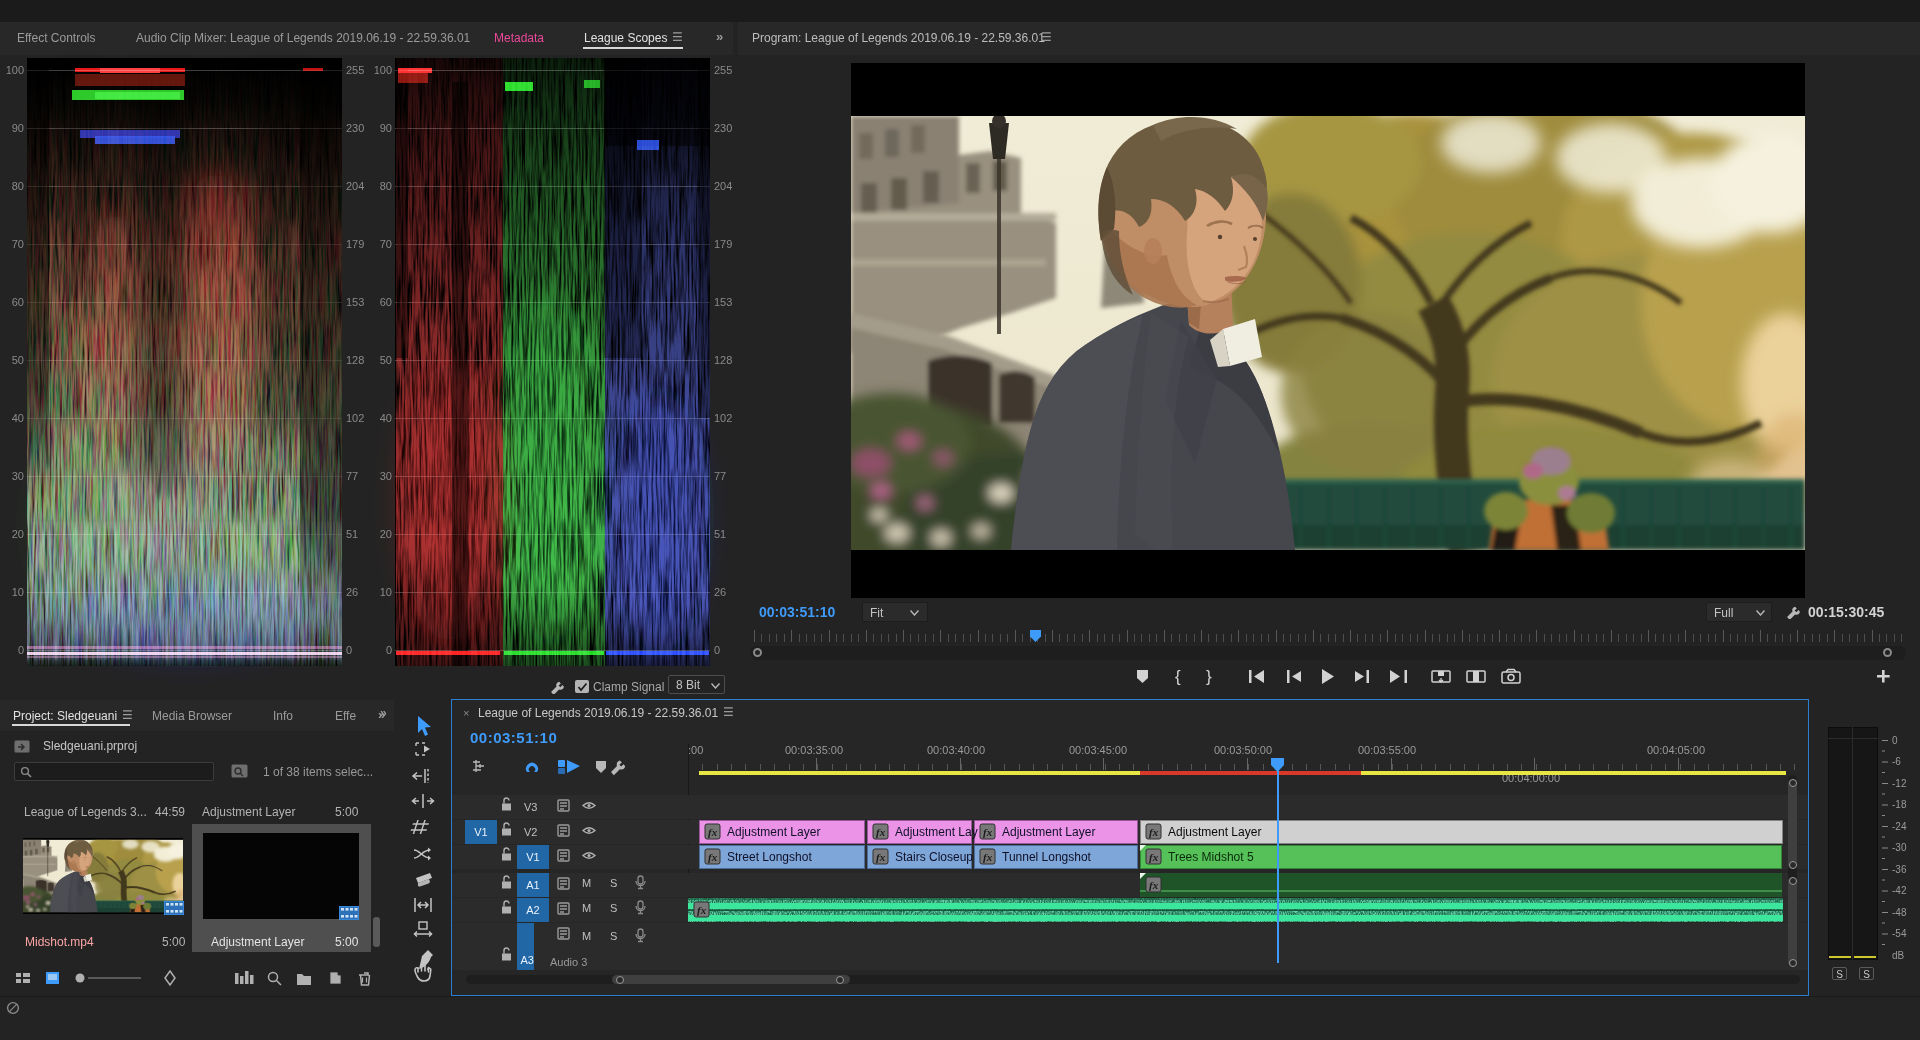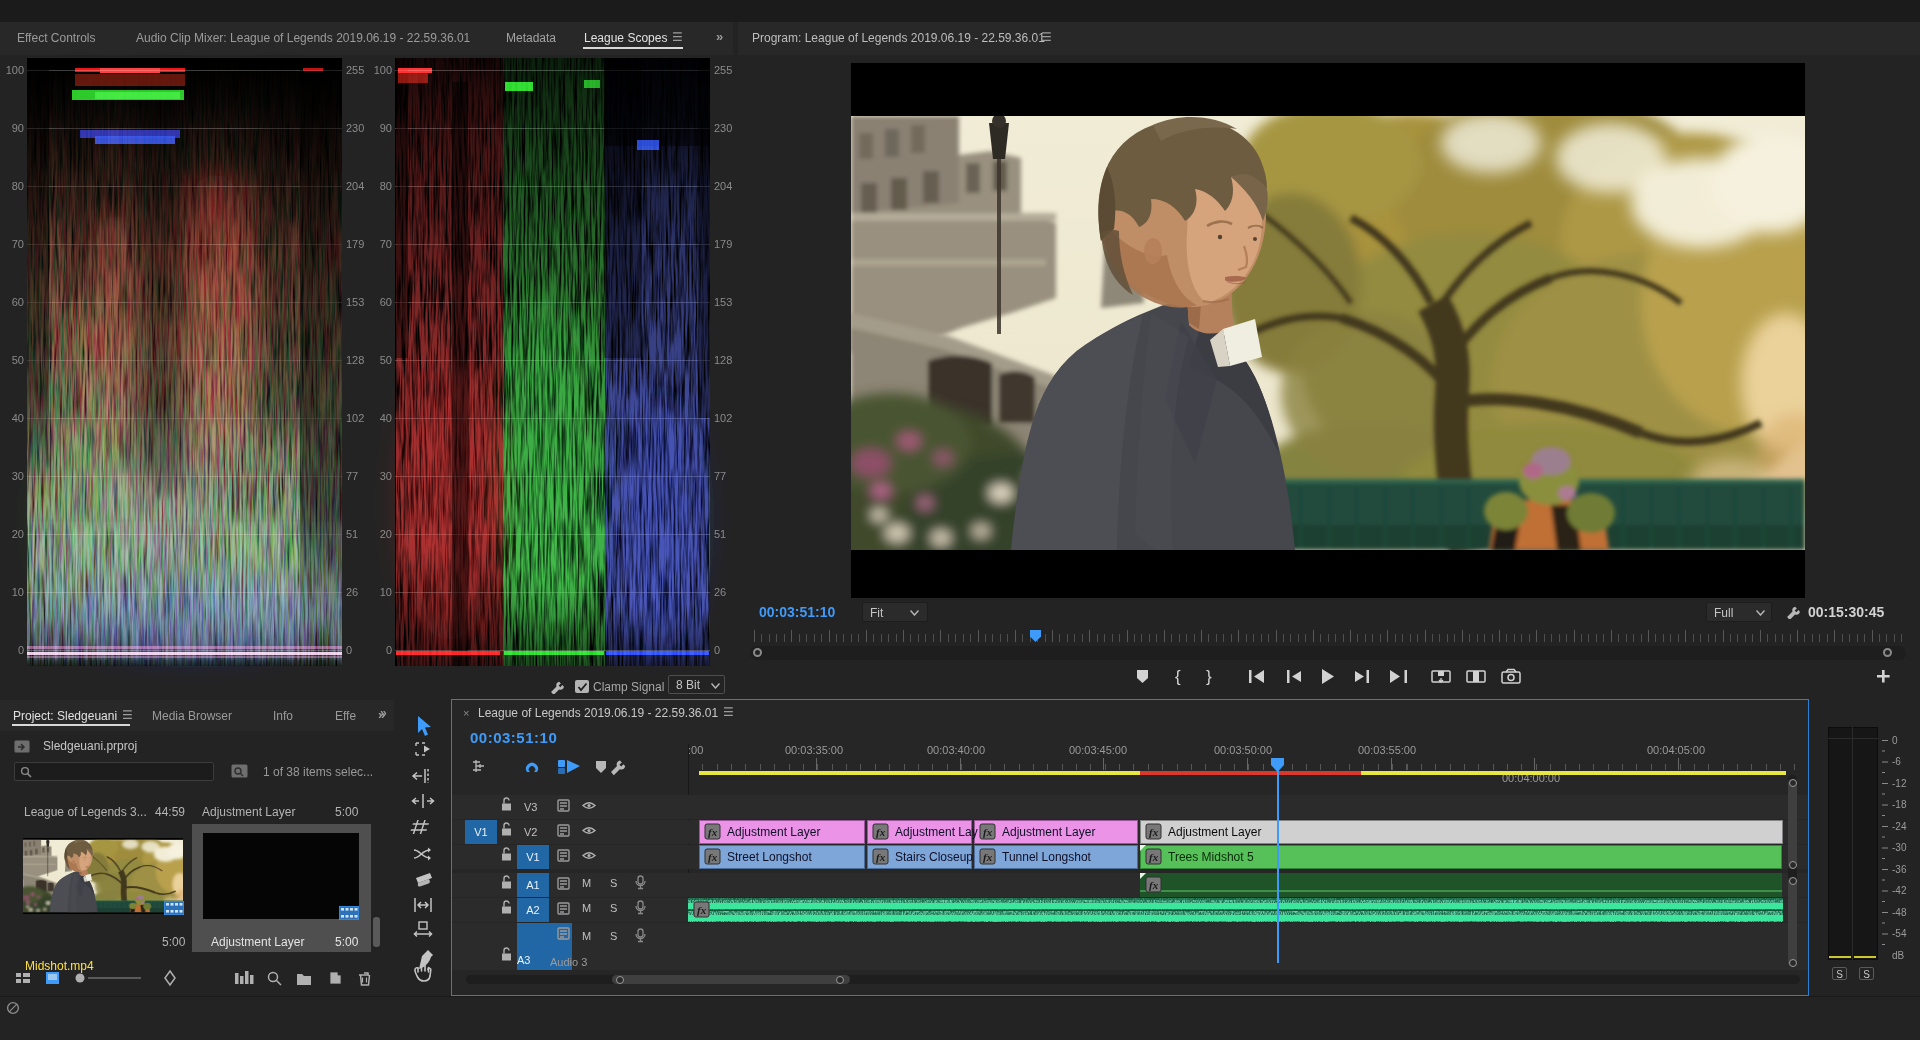--- a/index.html
+++ b/index.html
@@ -12,21 +12,21 @@
 <body>
 <div class="abs" style="left:0;top:0;width:1920px;height:1040px;background:#232323;">
 
   <div class="abs" style="left:0;top:0;width:1920px;height:22px;background:#1b1b1b;"></div>
 
   <div class="abs" style="left:0;top:22px;width:733px;height:675px;background:#232323;">
 
     <div class="abs" style="left:0;top:0;width:733px;height:33px;background:#282828;"></div>
     <div class="txt" style="left:17px;top:9px;font-size:12px;color:#9b9b9b;">Effect Controls</div>
     <div class="txt" style="left:136px;top:9px;font-size:12px;color:#9b9b9b;">Audio Clip Mixer: League of Legends 2019.06.19 - 22.59.36.01</div>
-    <div class="txt" style="left:506px;top:9px;font-size:12px;color:#a3a3a3;">Metadata</div>
+    <div class="txt" style="left:494px;top:9px;font-size:12px;color:#ec4899;">Metadata</div>
     <div class="txt" style="left:584px;top:9px;font-size:12px;color:#e0e0e0;">League Scopes</div>
     <div class="txt" style="left:672px;top:8px;font-size:12px;color:#9b9b9b;">☰</div>
     <div class="abs" style="left:583px;top:25px;width:100px;height:2px;background:#d8d8d8;"></div>
     <div class="txt" style="left:716px;top:7px;font-size:13px;color:#9b9b9b;font-weight:bold;">»</div>
 
     <svg class="abs" style="left:0;top:0;" width="733" height="675" viewBox="0 0 733 675">
       <defs>
         <filter id="nzR" x="0" y="0" width="1" height="1">
           <feTurbulence type="fractalNoise" baseFrequency="0.5 0.02" numOctaves="3" seed="11" result="n"></feTurbulence>
           <feColorMatrix in="n" type="matrix" values="0 0 0 0 0.95  0 0 0 0 0.07  0 0 0 0 0.07  2.6 0 0 0 -0.62"></feColorMatrix>
@@ -624,21 +624,21 @@
             <rect x="6.5" y="2" width="3" height="2.6"></rect>
             <rect x="11" y="2" width="3" height="2.6"></rect>
             <rect x="15.5" y="2" width="3" height="2.6"></rect>
         <rect x="2" y="9" width="3" height="2.6"></rect>
             <rect x="6.5" y="9" width="3" height="2.6"></rect>
             <rect x="11" y="9" width="3" height="2.6"></rect>
             <rect x="15.5" y="9" width="3" height="2.6"></rect>
           </g>
       </svg>
 
-      <div class="txt" style="left:25px;top:204px;font-size:12px;color:#fde047;margin-top:24px;">Midshot.mp4</div>
+      <div class="txt" style="left:25px;top:204px;font-size:12px;color:#fca5a5;">Midshot.mp4</div>
       <div class="txt" style="left:162px;top:204px;font-size:12px;color:#b4b4b4;">5:00</div>
       <div class="txt" style="left:211px;top:204px;font-size:12px;color:#e4e4e4;">Adjustment Layer</div>
       <div class="txt" style="left:335px;top:204px;font-size:12px;color:#e4e4e4;">5:00</div>
 
       <div class="abs" style="left:373px;top:186px;width:7px;height:30px;background:#5a5a5a;border-radius:3px;"></div>
 
       <svg class="abs" style="left:0;top:236px;" width="394" height="26" viewBox="0 0 394 26">
         <g fill="#b0b0b0">
           <rect x="16" y="6" width="5" height="4"></rect>
             <rect x="23" y="6" width="7" height="4"></rect>
@@ -758,21 +758,21 @@
     <div class="abs" style="left:0;top:120px;width:1356px;height:24px;background:#2b2b2b;"></div>
     <div class="abs" style="left:0;top:145px;width:1356px;height:24px;background:#2b2b2b;"></div>
     <div class="abs" style="left:0;top:173px;width:1356px;height:24px;background:#2b2b2b;"></div>
     <div class="abs" style="left:0;top:198px;width:1356px;height:24px;background:#2b2b2b;"></div>
     <div class="abs" style="left:0;top:223px;width:1356px;height:47px;background:#2b2b2b;"></div>
 
     <div class="abs" style="left:13px;top:120px;width:32px;height:24px;background:#2166a5;color:#e8f2fc;font-size:11px;text-align:center;line-height:24px;">V1</div>
     <div class="abs" style="left:65px;top:145px;width:32px;height:24px;background:#2166a5;color:#e8f2fc;font-size:11px;text-align:center;line-height:24px;">V1</div>
     <div class="abs" style="left:65px;top:173px;width:32px;height:24px;background:#2166a5;color:#e8f2fc;font-size:11px;text-align:center;line-height:24px;">A1</div>
     <div class="abs" style="left:65px;top:198px;width:32px;height:24px;background:#2166a5;color:#e8f2fc;font-size:11px;text-align:center;line-height:24px;">A2</div>
-    <div class="abs" style="left:65px;top:223px;width:55px;height:47px;background:#2166a5;color:#e8f2fc;font-size:11px;text-align:left;line-height:74px;">A3</div>
+    <div class="abs" style="left:65px;top:223px;width:17px;height:47px;background:#2166a5;color:#e8f2fc;font-size:11px;text-align:right;line-height:74px;">A3</div>
     <div class="txt" style="left:72px;top:101px;font-size:11px;color:#c0c0c0;">V3</div>
     <div class="txt" style="left:72px;top:126px;font-size:11px;color:#c0c0c0;">V2</div>
     <div class="txt" style="left:98px;top:256px;font-size:11px;color:#9a9a9a;">Audio 3</div>
 
     <svg class="abs" style="left:0;top:90px;" width="236" height="185" viewBox="0 0 236 185">
       <g fill="none" stroke="#b0b0b0" stroke-width="1.4">
 
         <g id="lock1">
             <rect x="50" y="13.5" width="9" height="7" fill="#b0b0b0" stroke="none"></rect>
             <path d="M52,13.5 v-3 a2.5,2.5 0 0 1 5,0"></path>

